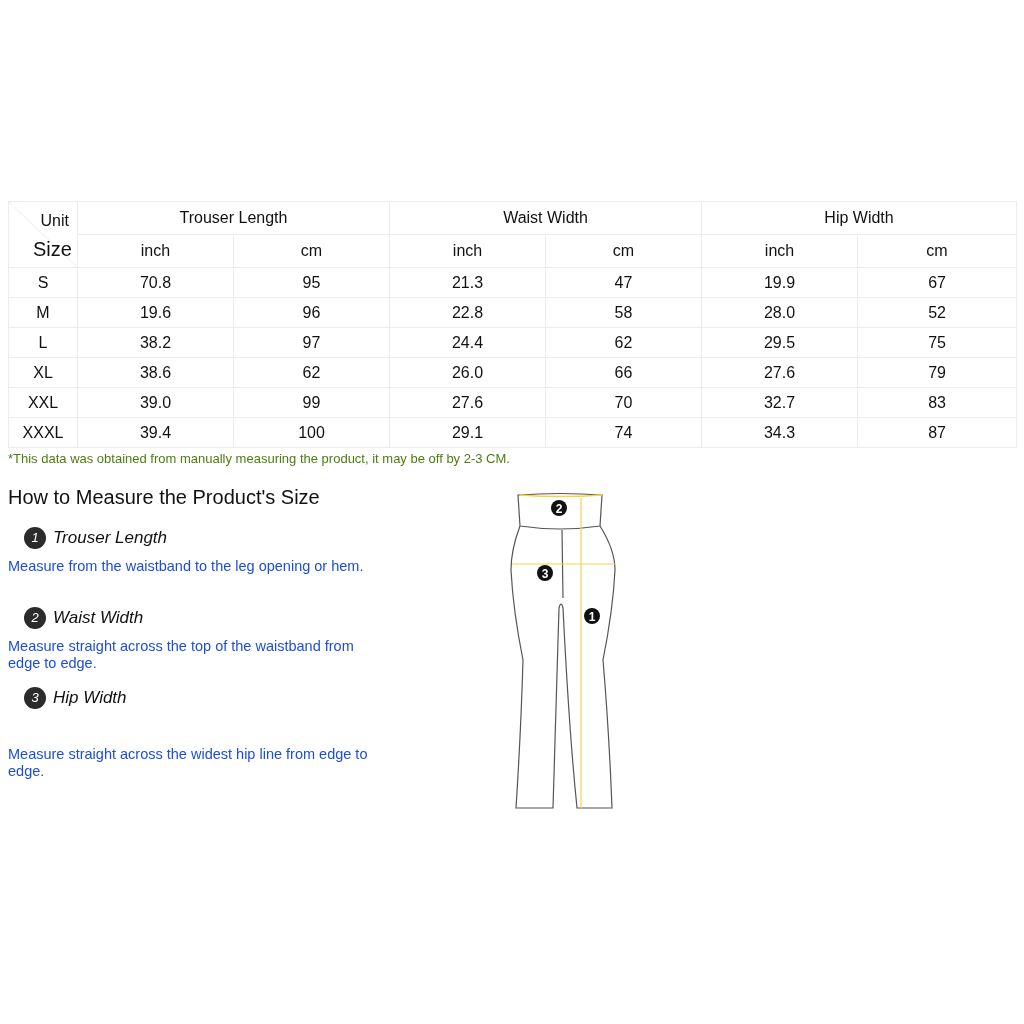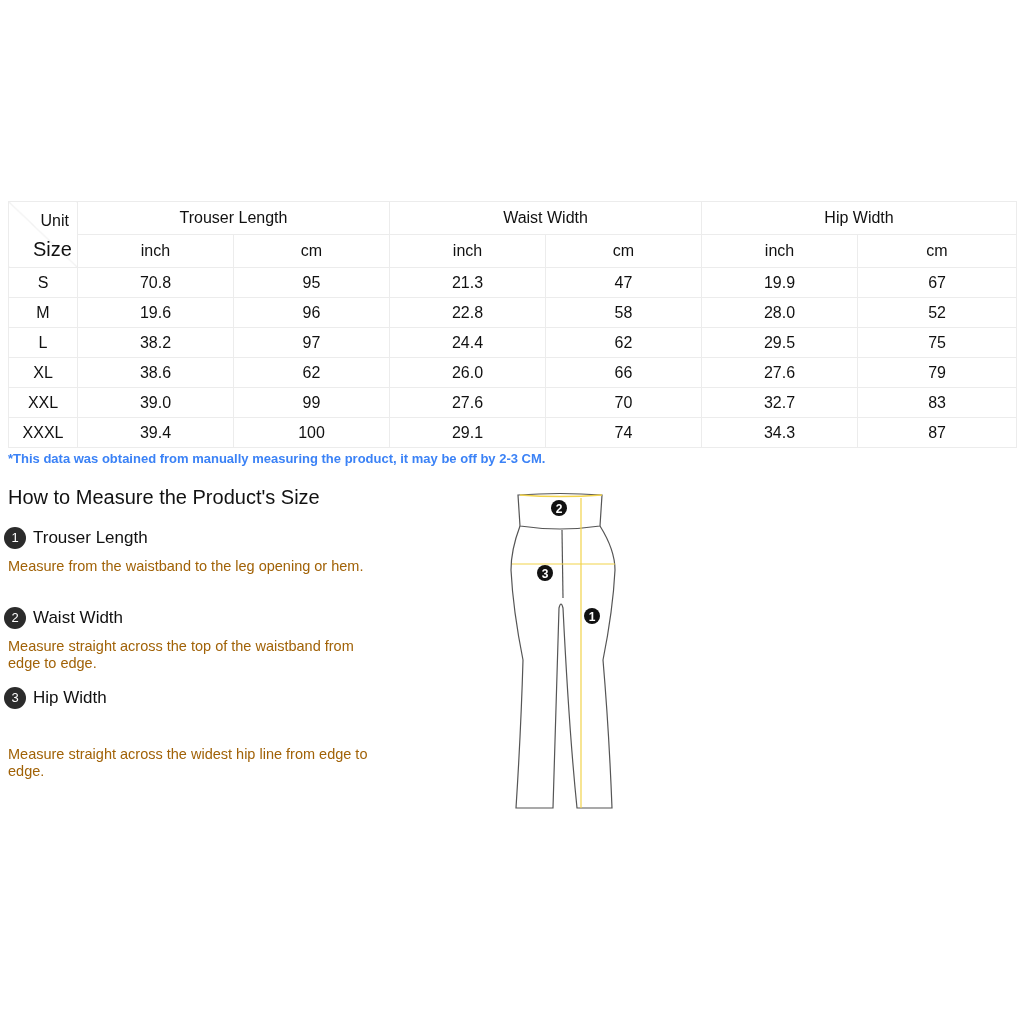--- a/index.html
+++ b/index.html
@@ -6,27 +6,27 @@
   body { width:1024px; height:1024px; position:relative; overflow:hidden;
          font-family:"Liberation Sans", "DejaVu Sans", sans-serif; color:#111; }
   .size-table { position:absolute; left:8px; top:201px; width:1008px; border-collapse:collapse; table-layout:fixed; }
   .size-table td, .size-table th { border:1px solid #ececec; text-align:center; font-size:16px; font-weight:normal; padding:0; color:#111; }
   .size-table tr.h1 td { height:32px; }
   .size-table tr.h2 td { height:32px; }
   .size-table tr.row td { height:29px; }
   .corner { position:relative; background:linear-gradient(to bottom left, transparent calc(50% - 0.6px), #e4e4e4 50%, transparent calc(50% + 0.6px)); }
   .corner .unit { position:absolute; right:8px; top:10px; font-size:16px; }
   .corner .size { position:absolute; left:24px; bottom:6px; font-size:20px; }
-  .note { position:absolute; left:8px; top:451px; font-size:13px; color:#3b82f6;font-weight:bold; }
+  .note { position:absolute; left:8px; top:451px; font-size:13px; color:#4d7c0f; }
   .howto-title { position:absolute; left:8px; top:486px; font-size:20px; color:#111; }
-  .step { position:absolute; left:4px; }
+  .step { position:absolute; left:24px;font-style:italic; }
   .step .badge { display:inline-block; width:22px; height:22px; border-radius:50%; background:#2b2b2b; color:#fff;
                  font-size:13px; line-height:22px; text-align:center; vertical-align:middle; margin-right:7px; }
   .step .label { font-size:17px; vertical-align:middle; }
-  .desc { position:absolute; left:8px; width:365px; font-size:14.5px; line-height:17px; color:#a16207; }
+  .desc { position:absolute; left:8px; width:365px; font-size:14.5px; line-height:17px; color:#1d4ed8; }
   .diagram { position:absolute; left:505px; top:490px; }
 </style>
 </head>
 <body>
 
 <table class="size-table">
   <colgroup>
     <col style="width:69px">
       <col style="width:156px">
       <col style="width:156px">

